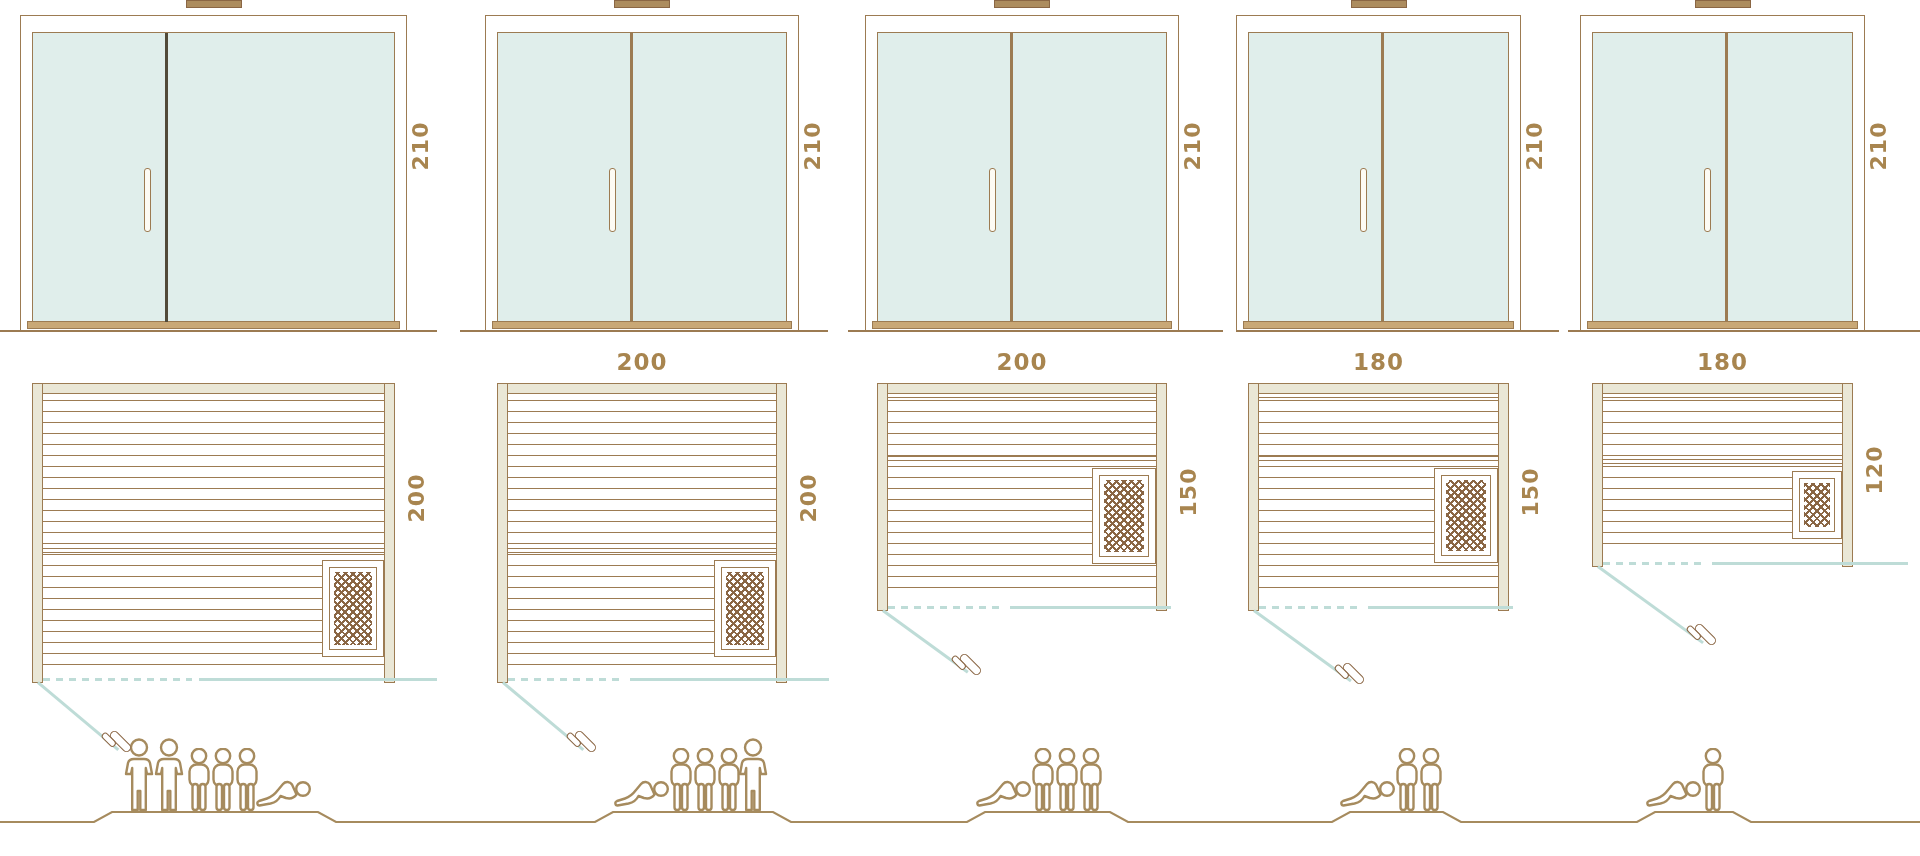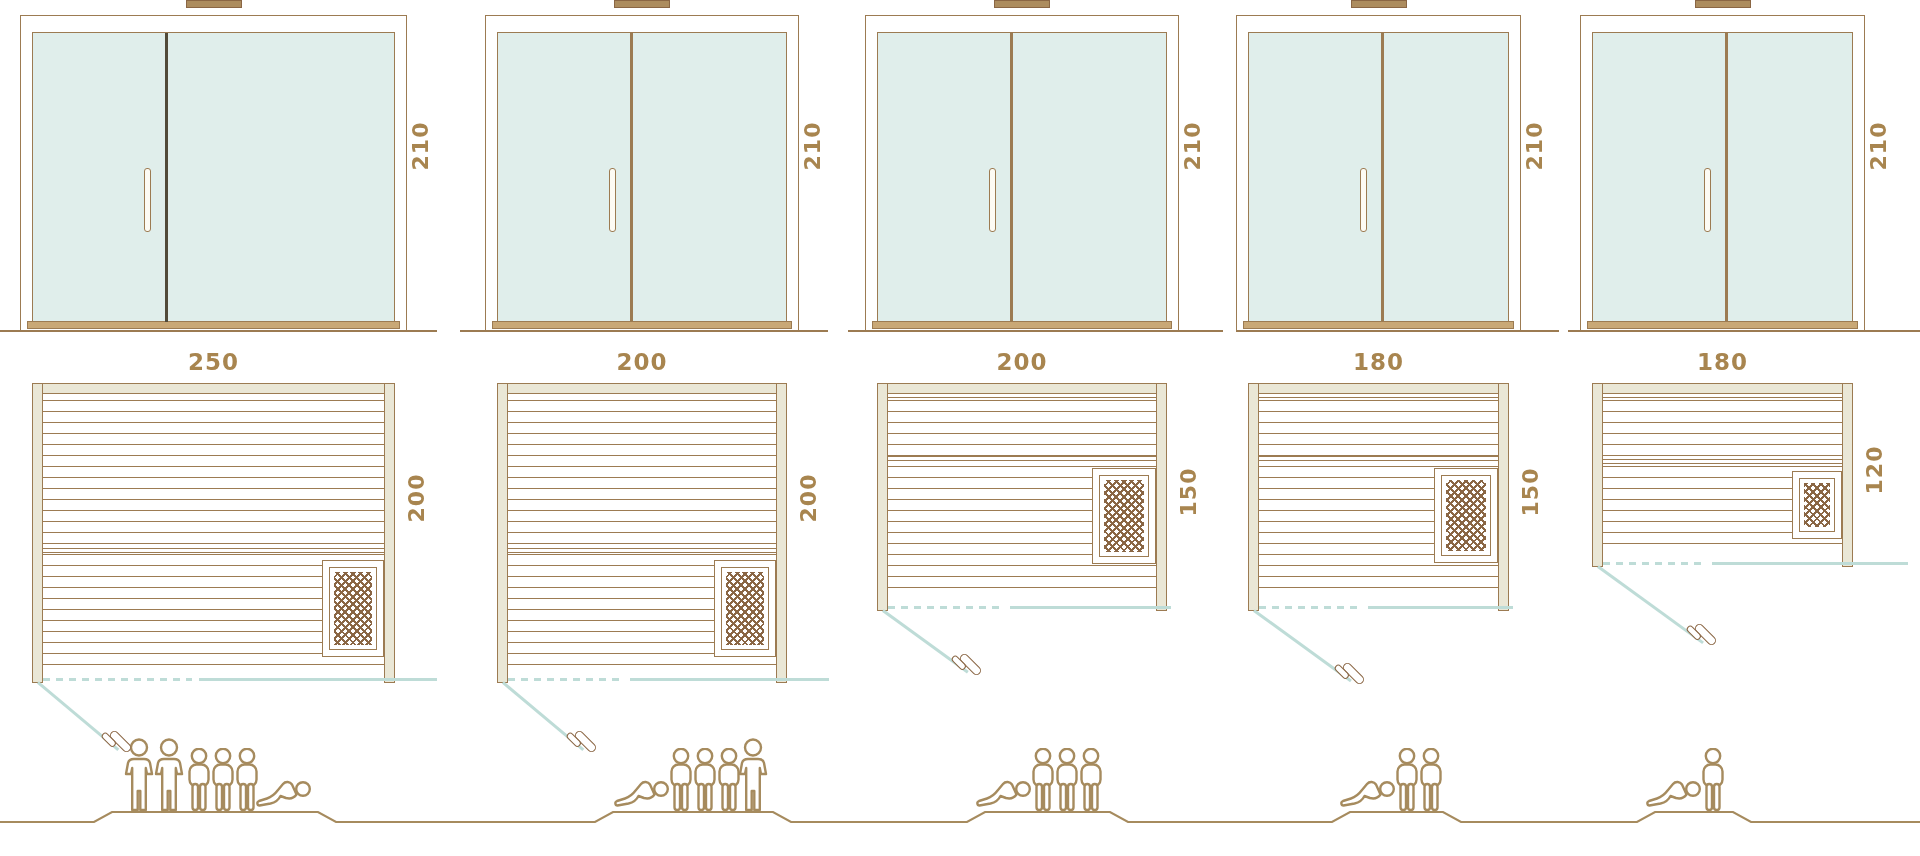--- a/index.html
+++ b/index.html
@@ -91,21 +91,20 @@
       </g>
   </svg>
 <div class="abs gline" style="left: 0px; top: 330px; width: 437px;"></div>
     <div class="abs vent" style="left: 185.5px; top: 0px; width: 56px; height: 8px;"></div>
     <div class="abs door-frame" style="left: 20px; top: 15px; width: 387px; height: 316px;"></div>
     <div class="abs door-glass" style="left: 32px; top: 32px; width: 363px; height: 292px;"></div>
     <div class="abs sill" style="left: 27px; top: 321px; width: 373px; height: 8px;"></div>
     <div class="abs door-divider" style="left: 165px; top: 33px; width: 2.6px; height: 289px; background: var(--dark-div);"></div>
     <div class="abs door-handle" style="left: 144px; top: 168px; width: 7px; height: 64px;"></div>
     <div class="abs dim rot" style="left: 386px; top: 133px;">210</div>
-    <div class="abs dim wlabel" style="left: 32px; top: 349px; width: 363px;">250</div>
     <div class="abs plan-wood" style="left: 32px; top: 383px; width: 363px; height: 11px;"></div>
     <div class="abs plan-wood" style="left: 32px; top: 383px; width: 11px; height: 300px;"></div>
     <div class="abs plan-wood" style="left: 384px; top: 383px; width: 11px; height: 300px;"></div>
     <div class="abs slats" style="left: 43px; top: 394px; width: 341px; height: 273px;"></div>
     <div class="abs accent" style="left: 43px; top: 548px; width: 341px;"></div>
     <div class="abs heater-outer" style="left: 322px; top: 560px; width: 62px; height: 97px;">
       <div class="heater-inner"></div>
       <div class="heater-hatch"></div>
     </div>
     <div class="abs dash" style="left: 43px; top: 678px; width: 148.72px;"></div>

